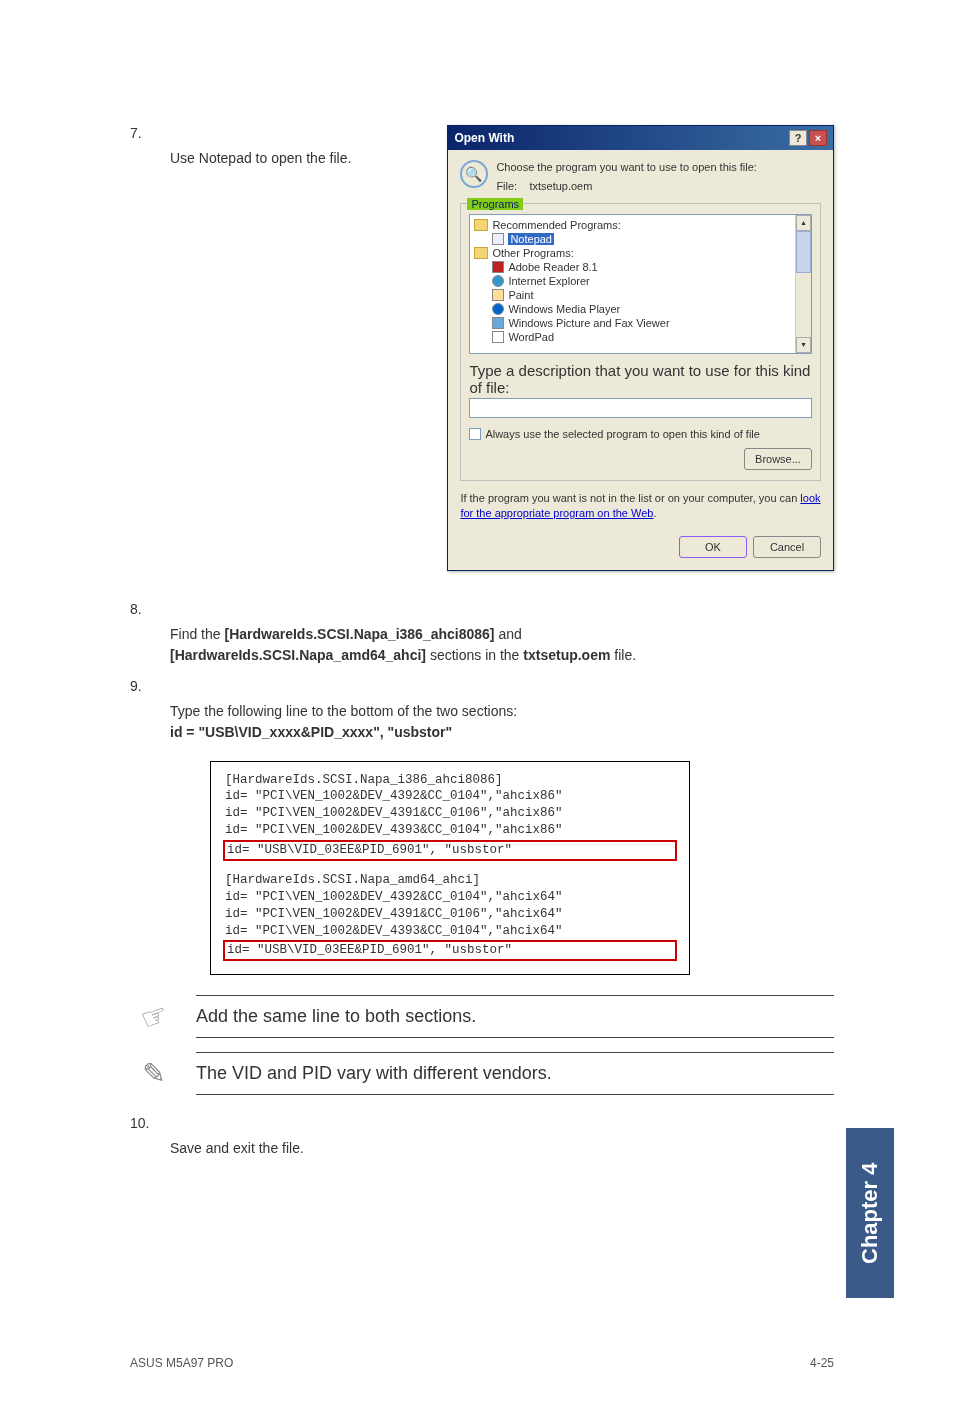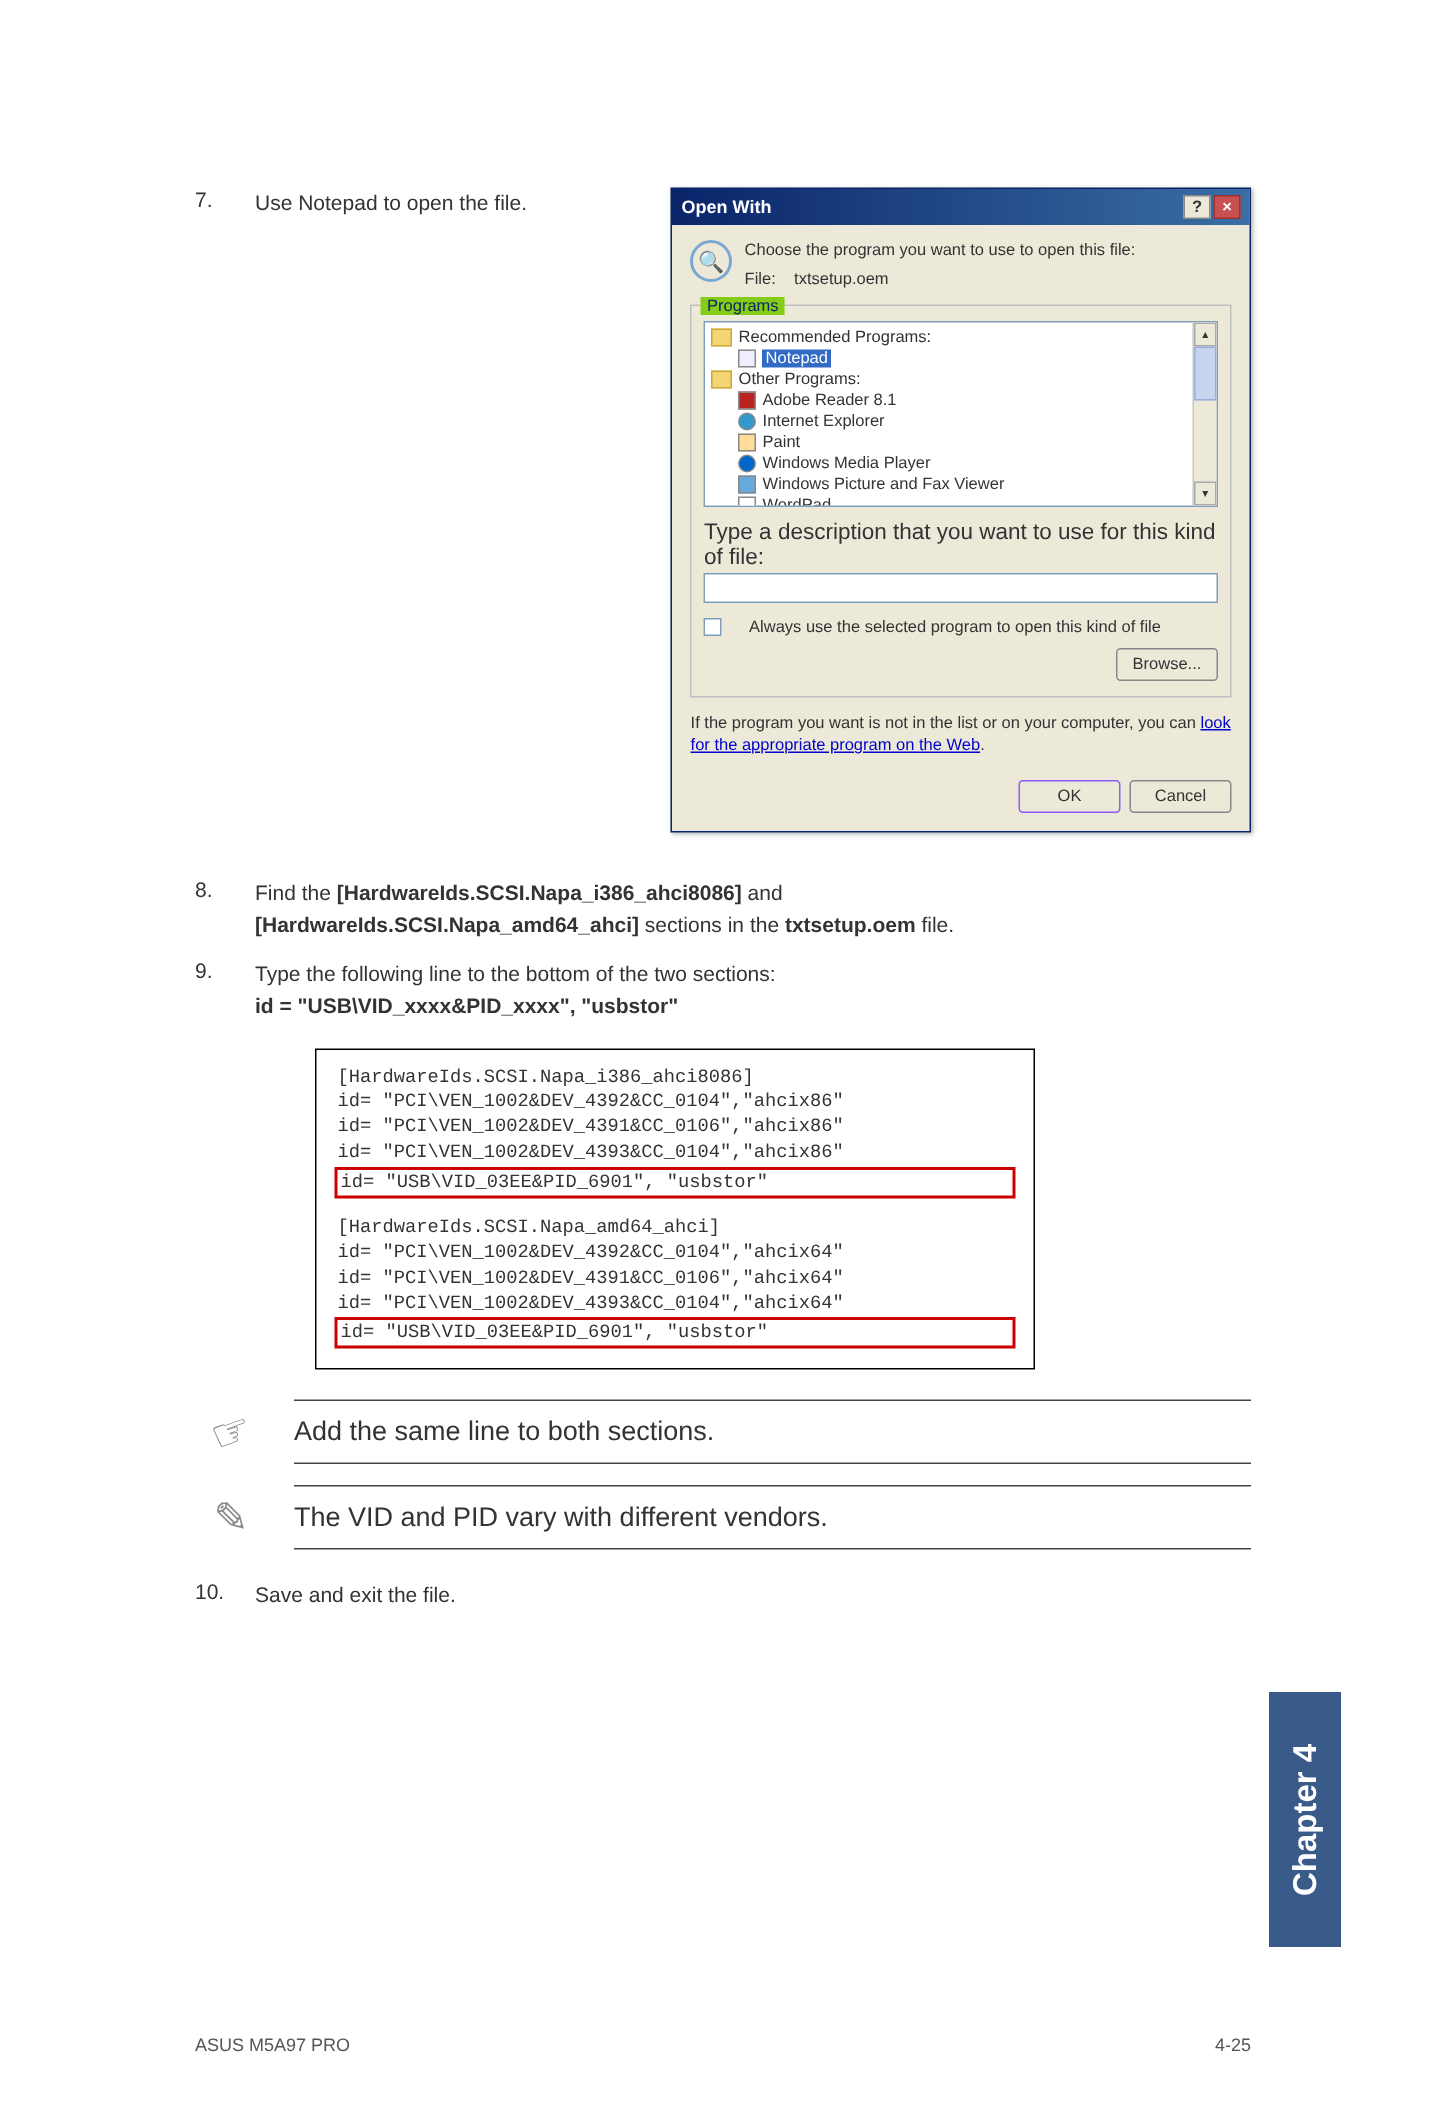--- a/index.html
+++ b/index.html
@@ -9,21 +9,21 @@
     background: #fff;
     font-family: Arial, Helvetica, sans-serif;
     color: #333;
     position: relative;
   }
   .content {
     padding: 125px 120px 0 130px;
   }
   .row { display: flex; margin-bottom: 12px; }
   .stepnum { width: 40px; flex-shrink: 0; font-size: 14px; }
-  .steptxt { font-size: 14px; line-height: 1.5; }
+  .steptxt { font-size: 14px; line-height: 1.5; margin-top: 23px; }
   .bold { font-weight: bold; }
   .step7wrap { display: flex; align-items: flex-start; gap: 20px; margin-bottom: 30px; }
   .step7wrap .left { display: flex; width: 300px; }
   .dialog {
     width: 390px; border: 1px solid #0a246a; background: #ece9d8;
     font-size: 11px; box-shadow: 1px 1px 3px rgba(0,0,0,0.3);
   }
   .dlg-title {
     background: linear-gradient(to right,#0a246a,#3a6ea5);
     color: #fff; padding: 4px 6px; font-weight: bold; display: flex;
@@ -33,34 +33,34 @@
   .dlg-tbtn { width: 18px; height: 16px; background:#ece9d8; border:1px solid #888;
     display:flex;align-items:center;justify-content:center;font-size:11px;color:#333;}
   .dlg-close { background:#c75050;color:#fff;border-color:#a03030;}
   .dlg-body { padding: 10px 12px 12px 12px; }
   .dlg-msg { display:flex; gap:8px; margin-bottom:8px; }
   .dlg-icon { width:28px;height:28px;border-radius:50%;border:2px solid #7aa7d4;
     display:flex;align-items:center;justify-content:center;color:#5a8ac4;font-size:14px;}
   .dlg-msg .txt { line-height:1.4; }
   .fieldset { border:1px solid #bfbfbf; padding:6px 8px 10px 8px; margin-bottom:8px; position:relative;}
   .fieldset .legend { position:relative; top:-12px; left:-2px; background:#84cc16; padding:0 4px; color:#0a246a; font-size:11px;}
-  .listbox { background:#fff; border:1px solid #7f9db9; height:124px; overflow:hidden; position:relative; margin-top:-8px;}
+  .listbox { background:#fff; border:1px solid #7f9db9; height:140px; overflow:hidden; position:relative; margin-top:-8px;}
   .listinner { padding:3px 4px; }
   .treerow { display:flex; align-items:center; gap:4px; padding:1px 0; font-size:11px;}
   .indent1 { padding-left: 18px; }
   .ficon { width:14px;height:12px;background:#f3d673;border:1px solid #caa93a;display:inline-block;}
   .picon { width:12px;height:12px;display:inline-block;border:1px solid #888;background:#fff;}
   .sel { background:#316ac5;color:#fff;padding:0 2px;}
   .scrollbar { position:absolute;right:0;top:0;bottom:0;width:16px;background:#ece9d8;border-left:1px solid #ccc;}
   .sb-btn { height:16px;background:#ece9d8;border:1px solid #aaa;display:flex;align-items:center;justify-content:center;font-size:8px;}
   .sb-track { position:absolute;top:16px;bottom:16px;left:0;right:0;}
   .sb-thumb { position:absolute;top:0;left:0;right:0;height:40%;background:#c8d4ee;border:1px solid #9aaed4;}
   .deslabel { font-size:15px; margin:8px 0 2px 0; }
   .txtbox { width:100%;height:20px;border:1px solid #7f9db9;background:#fff;}
-  .chkrow { display:flex;align-items:center;gap:18px;margin:10px 0 8px 0;font-size:11px;}
+  .chkrow { display:flex;align-items:center;gap:4px;margin:10px 0 8px 0;font-size:11px;}
   .chkbox { width:12px;height:12px;border:1px solid #7f9db9;background:#fff;}
   .btnrow { display:flex; justify-content:flex-end; gap:6px; }
   .winbtn { min-width:68px;height:22px;border:1px solid #888;background:#ece9d8;font-size:11px;
     display:flex;align-items:center;justify-content:center;border-radius:3px;}
   .linkmsg { font-size:11px; margin:10px 0 14px 0; line-height:1.4;}
   .linkmsg a { color:#0000cc; text-decoration:underline;}
   .codebox {
     margin: 18px 0 20px 80px; width: 480px; border:1px solid #000; padding:10px 14px 12px 14px;
     font-family: "Courier New", monospace; font-size:12.5px; line-height:1.35;
   }

